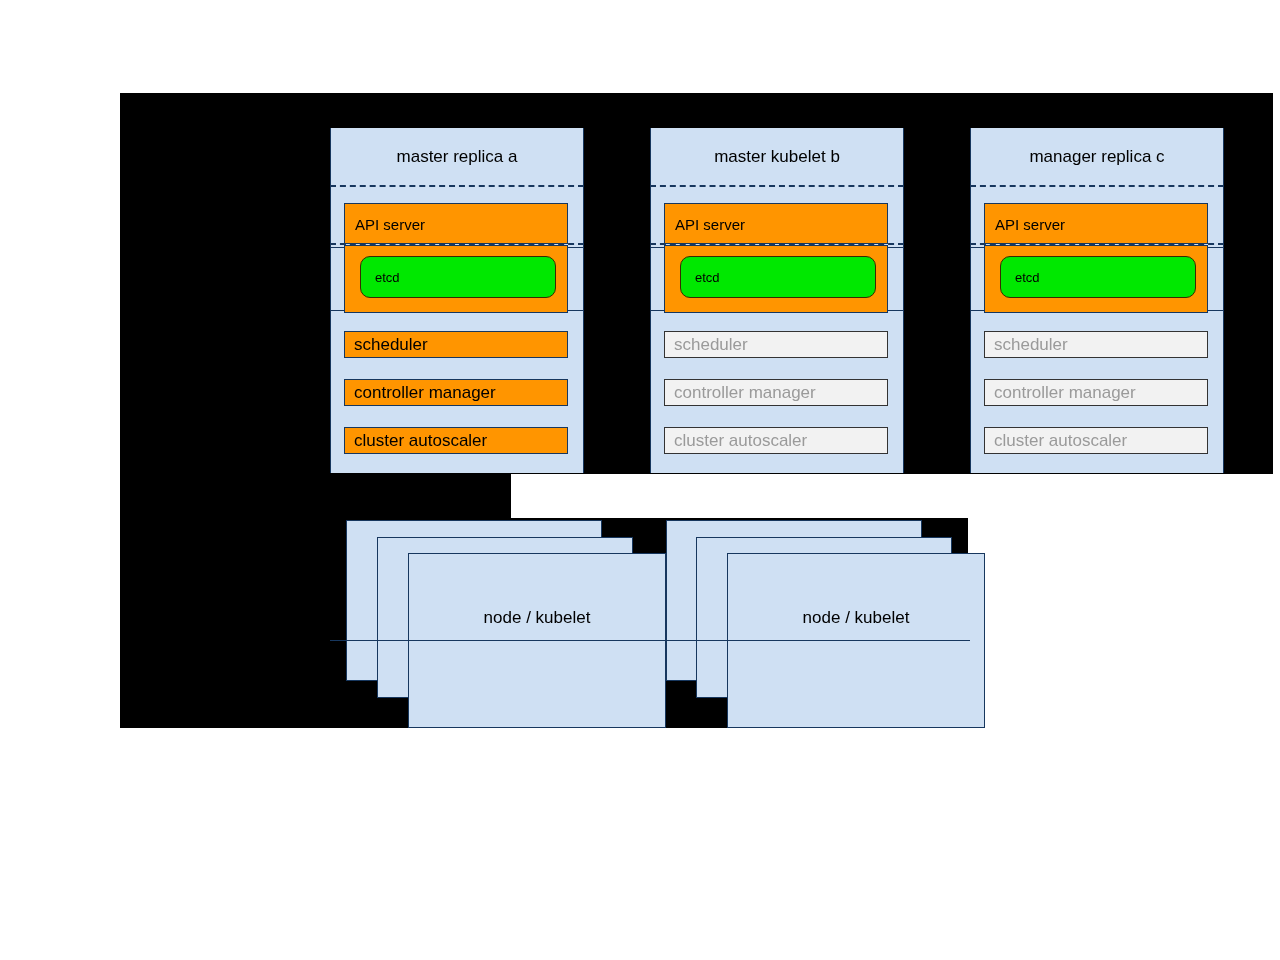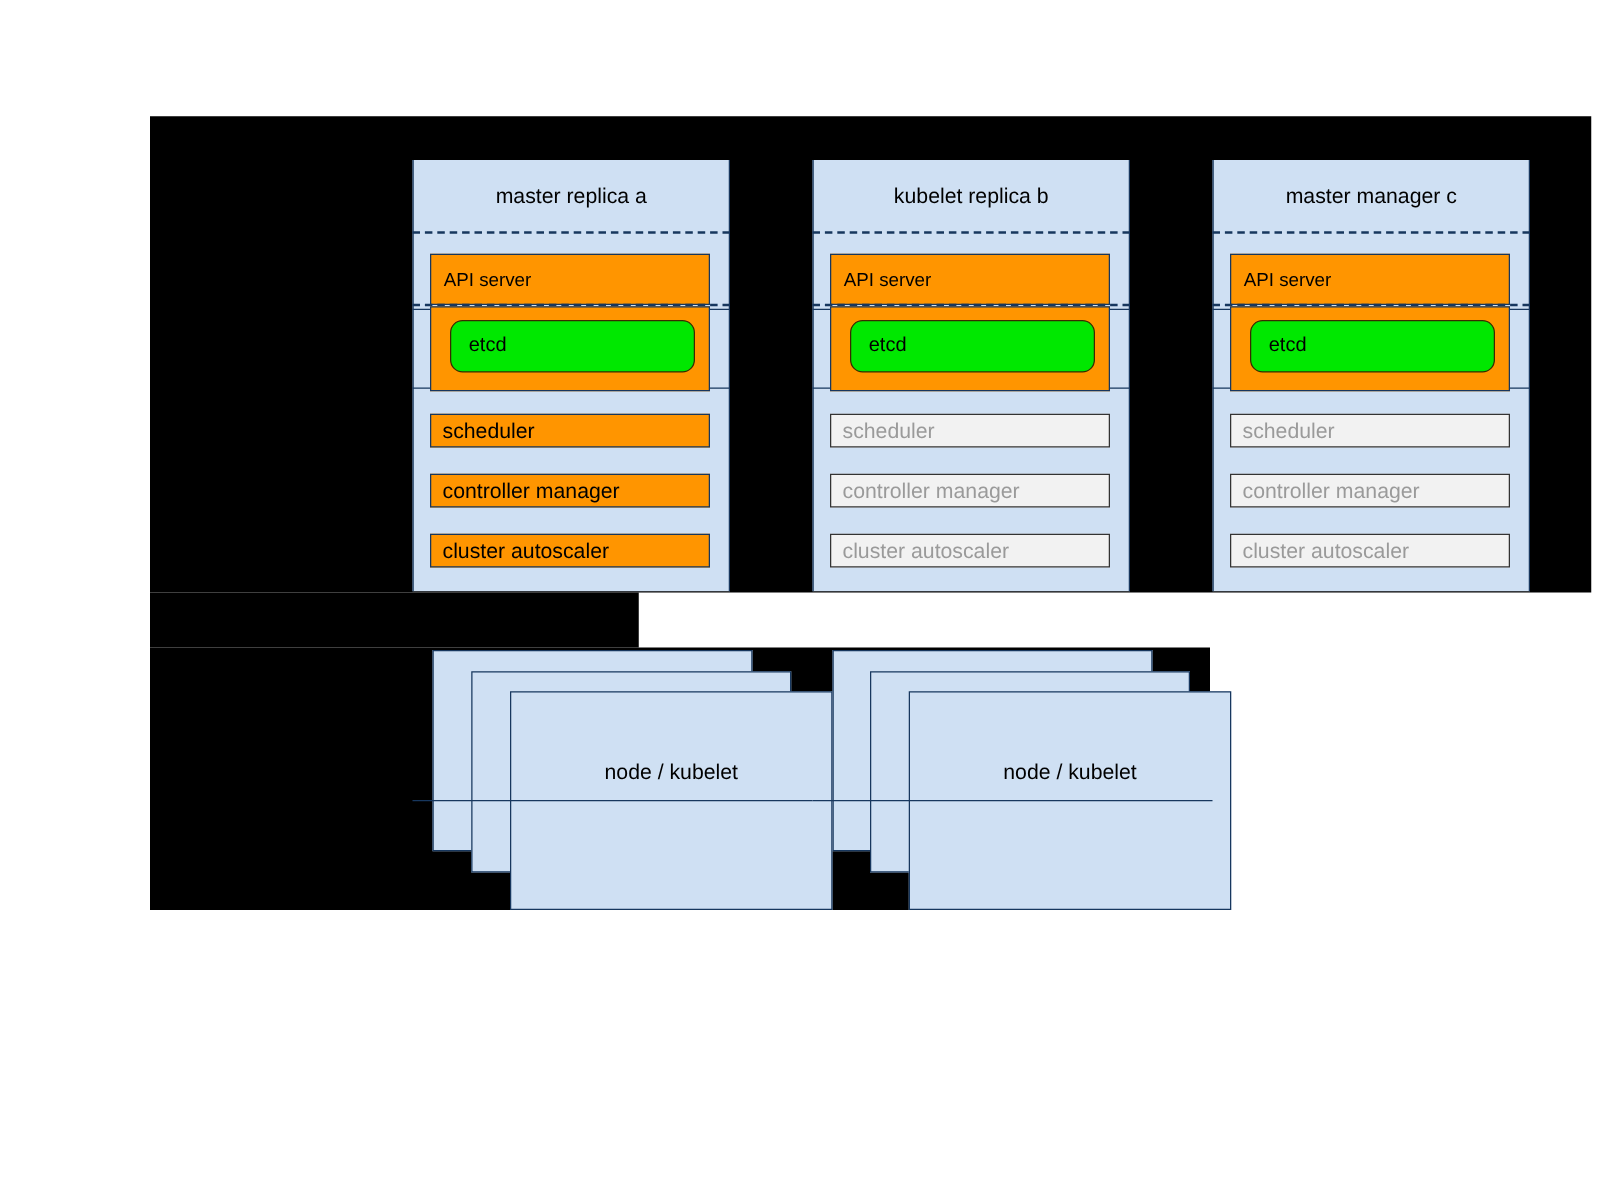--- a/index.html
+++ b/index.html
@@ -44,21 +44,21 @@
     font-size:15px;color:#000000;white-space:nowrap;
   }
   .etcd{
     background:#00e800;
     border:1px solid #3a2a00;
     border-radius:10px;
     box-sizing:border-box;
   }
   .etcd-label{
     position:absolute;left:14px;top:50%;transform:translateY(-50%);
-    font-size:16px;color:#000000;
+    font-size:13px;color:#000000;
   }
 
   .comp{
     box-sizing:border-box;
     border:1px solid #17375e;
     display:flex;align-items:center;
     font-size:17px;
     padding-left:9px;
   }
   .comp.active{background:#ff9500;color:#000000;}
@@ -103,42 +103,42 @@
   <div class="box orange" style="left:344px;top:245px;width:224px;height:68px;"></div>
   <div class="box etcd" style="left:360px;top:256px;width:196px;height:42px;">
     <span class="etcd-label">etcd</span>
   </div>
 
   <div class="box comp active" style="left:344px;top:331px;width:224px;height:27px;">scheduler</div>
   <div class="box comp active" style="left:344px;top:379px;width:224px;height:27px;">controller manager</div>
   <div class="box comp active" style="left:344px;top:427px;width:224px;height:27px;">cluster autoscaler</div>
 
   <div class="box replica" style="left:650px;top:128px;width:254px;height:345px;">
-    <div class="replica-title">kubelet replica b</div>
+    <div class="replica-title">master kubelet b</div>
   </div>
   <div class="dashline" style="left:650px;top:185px;width:254px;"></div>
   <div class="solidline" style="left:650px;top:247px;width:254px;"></div>
   <div class="solidline" style="left:650px;top:310px;width:254px;"></div>
 
   <div class="box orange" style="left:664px;top:203px;width:224px;height:41px;">
     <span class="orange-label">API server</span>
   </div>
   <div class="dashline" style="left:650px;top:243px;width:254px;"></div>
 
   <div class="box orange" style="left:664px;top:245px;width:224px;height:68px;"></div>
   <div class="box etcd" style="left:680px;top:256px;width:196px;height:42px;">
     <span class="etcd-label">etcd</span>
   </div>
 
   <div class="box comp idle" style="left:664px;top:331px;width:224px;height:27px;">scheduler</div>
   <div class="box comp idle" style="left:664px;top:379px;width:224px;height:27px;">controller manager</div>
   <div class="box comp idle" style="left:664px;top:427px;width:224px;height:27px;">cluster autoscaler</div>
 
   <div class="box replica" style="left:970px;top:128px;width:254px;height:345px;">
-    <div class="replica-title">master manager c</div>
+    <div class="replica-title">manager replica c</div>
   </div>
   <div class="dashline" style="left:970px;top:185px;width:254px;"></div>
   <div class="solidline" style="left:970px;top:247px;width:254px;"></div>
   <div class="solidline" style="left:970px;top:310px;width:254px;"></div>
 
   <div class="box orange" style="left:984px;top:203px;width:224px;height:41px;">
     <span class="orange-label">API server</span>
   </div>
   <div class="dashline" style="left:970px;top:243px;width:254px;"></div>
 

